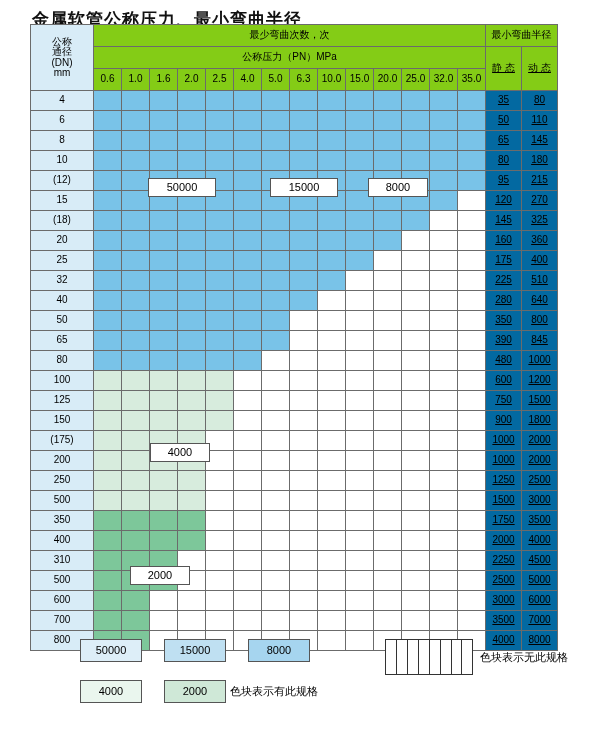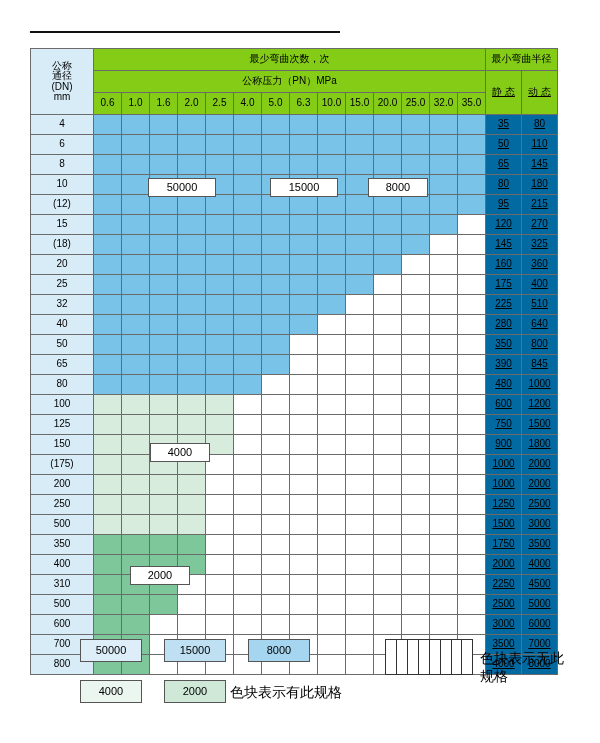--- a/index.html
+++ b/index.html
@@ -17,21 +17,21 @@
     font-family:"Liberation Serif", serif;
     font-weight:bold;font-size:17px;letter-spacing:1px;
     color:#111;
   }
   .title-rule{
     position:absolute;left:30px;top:31px;width:310px;height:2px;background:#111;
   }
 
   
   .tbl{
-    position:absolute;left:30px;top:48px;
+    position:absolute;left:30px;top:24px;
     border-collapse:collapse;
     table-layout:fixed;
   }
   .tbl td,.tbl th{
     border:1px solid #6b6b6b;
     font-size:10px;
     text-align:center;
     vertical-align:middle;
     padding:0;
     font-family:"Liberation Sans", sans-serif;
@@ -68,34 +68,35 @@
     height:17px;
     font-family:"Liberation Sans", sans-serif;
   }
 
   
   .legend{position:absolute;left:30px;top:636px;width:540px;height:80px;}
   .lg-box{
     position:absolute;border:1px solid #555;height:21px;line-height:21px;
     width:60px;text-align:center;font-size:11px;background:#fff;
   }
-  .lg-text{position:absolute;font-size:14px;font-family:"Liberation Sans", sans-serif;}
+  .lg-text{position:absolute;font-size:11px;font-family:"Liberation Sans", sans-serif;}
   .lg-grid{
     position:absolute;left:355px;top:3px;width:86px;height:34px;
     border:1px solid #333;background:#fff;
   }
   .lg-grid i{
     position:absolute;top:0;width:1px;height:100%;background:#333;
   }
 </style>
 </head>
 <body>
 
 <div class="page">
 
+  <div class="title">金属软管公称压力、最小弯曲半径</div>
   <div class="title-rule"></div>
 
   <table class="tbl">
     <thead>
       <tr class="h1">
         <td class="hdr dn-col" rowspan="3">
           <div>公称</div>
           <div>通径</div>
           <div>(DN)</div>
           <div>mm</div>

